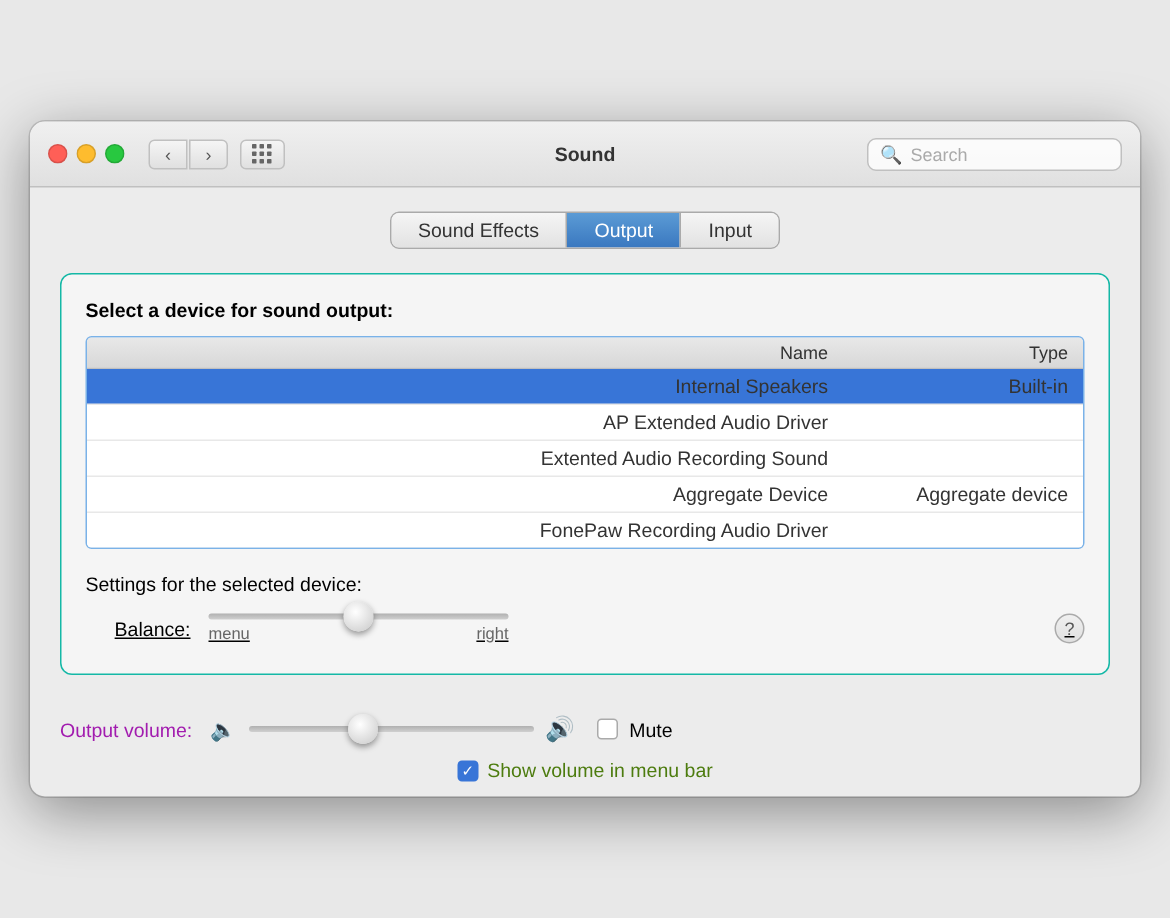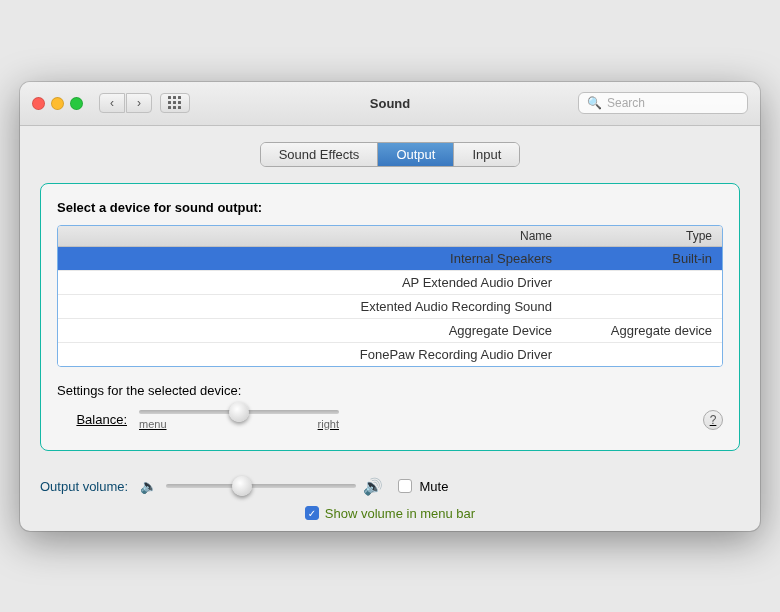--- a/index.html
+++ b/index.html
@@ -253,21 +253,21 @@
       align-self: flex-end;
     }
     .bottom-bar {
       display: flex;
       align-items: center;
       padding: 10px 20px;
       gap: 8px;
     }
     .volume-label {
       font-size: 13px;
-      color: #0c4a6e;
+      color: #a21caf;
       margin-right: 4px;
     }
     .vol-icon-low {
       font-size: 14px;
       color: #555;
     }
     .vol-icon-high {
       font-size: 16px;
       color: #555;
     }

